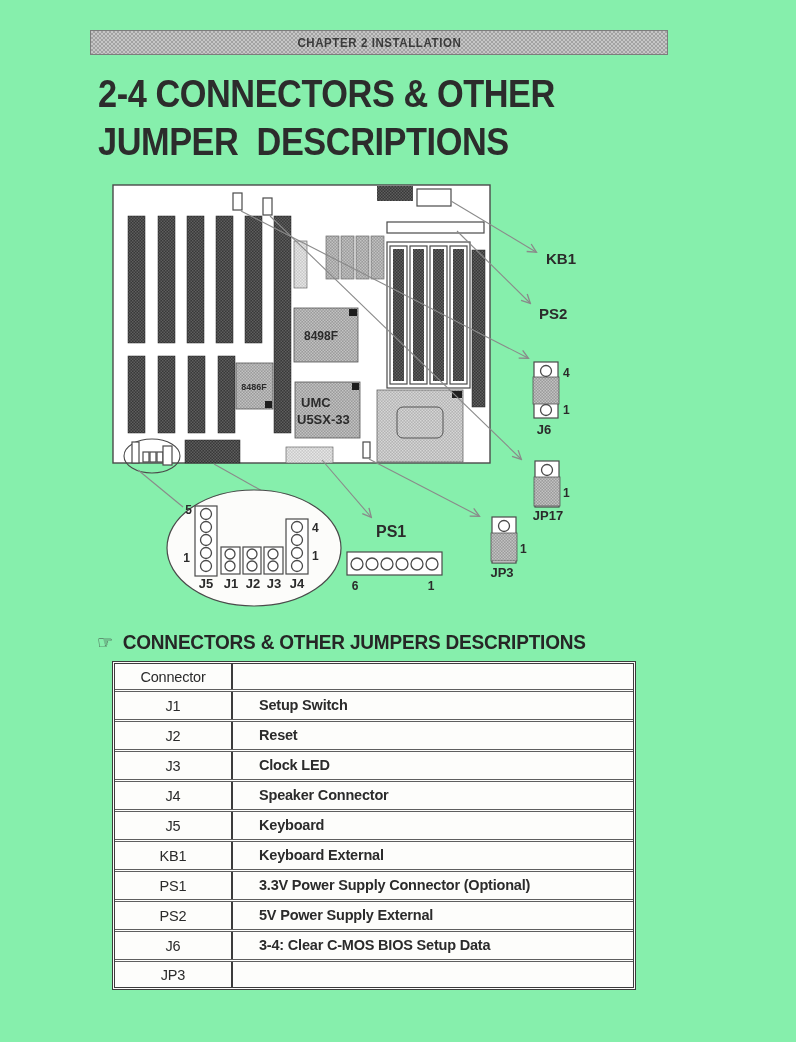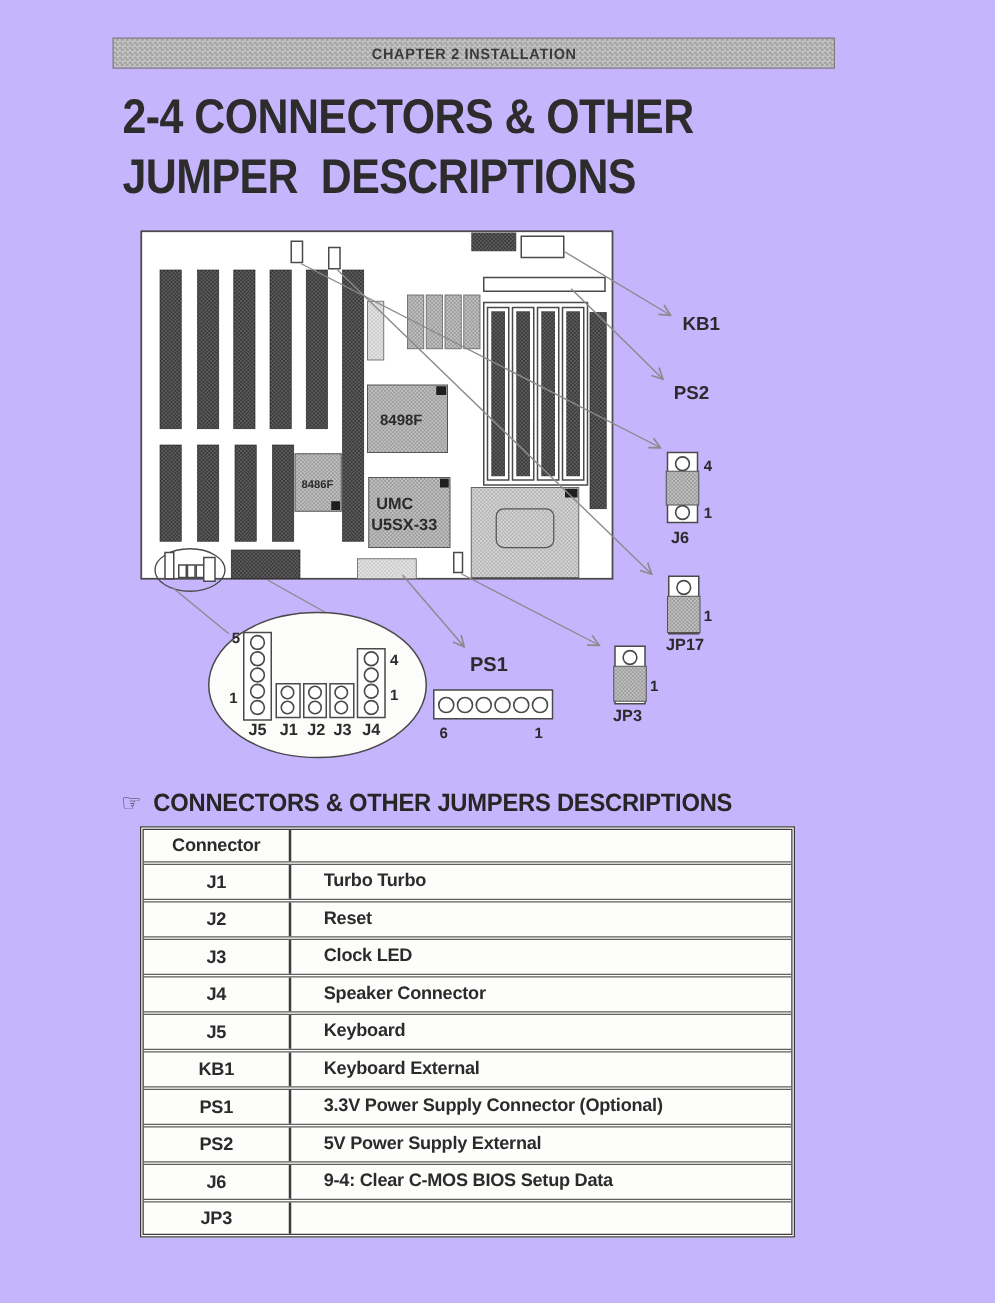--- a/index.html
+++ b/index.html
@@ -1,19 +1,19 @@
 <!DOCTYPE html>
 <html><head>
 <meta charset="utf-8">
 <style>
   html,body{margin:0;padding:0;}
   body{background:#e8e8e6;}
   .page{
     position:relative; width:796px; height:1042px; margin:0 auto;
-    background:#c4b5fd; overflow:hidden;
+    background:#86efac; overflow:hidden;
     font-family:"Liberation Sans", sans-serif; color:#2b2b2b;
   }
   
   .banner{
     position:absolute; left:90px; top:30px; width:578px; height:25px;
     background:#b5b5b5;
     background:repeating-conic-gradient(#a2a2a2 0% 25%, #c6c6c6 0% 50%) 0 0 / 4px 4px;
     border:1px solid #7d7d7d; box-sizing:border-box;
     display:flex; align-items:center; justify-content:center;
   }
@@ -47,21 +47,21 @@
   .conn-table{
     position:absolute; left:112px; top:661px; width:524px; box-sizing:border-box;
     border:3px double #3c3c3c; background:#fdfdfb;
   }
   .t-row{display:flex; align-items:stretch;}
   .t-row + .t-row{border-top:3px double #5f5f5f;}
   .cell-conn{
     width:118px; min-height:25px; box-sizing:border-box;
     border-right:2px solid #3c3c3c;
     display:flex; align-items:center; justify-content:center;
-    font-size:14.5px; font-weight:bold; letter-spacing:-.2px;
+    font-size:14.5px; font-weight:normal; letter-spacing:-.2px;
   }
   .cell-desc{
     flex:1; padding:1px 4px 1px 26px; box-sizing:border-box;
     display:flex; flex-direction:column; justify-content:center;
     font-size:14.5px; font-weight:bold; letter-spacing:-.2px; line-height:25px;
   }
 </style>
 </head>
 <body>
 
@@ -271,21 +271,21 @@
     <span class="txt">CONNECTORS &amp; OTHER JUMPERS DESCRIPTIONS</span>
   </div>
 
   <div class="conn-table" id="connTable">
     <div class="t-row t-head">
       <div class="cell-conn" style="justify-content:center;">Connector</div>
     </div>
   <div class="t-row">
         <div class="cell-conn">J1</div>
         <div class="cell-desc">
-          <div>Turbo Turbo</div>
+          <div>Setup Switch</div>
         </div>
       </div>
       <div class="t-row">
         <div class="cell-conn">J2</div>
         <div class="cell-desc">
           <div>Reset</div>
         </div>
       </div>
       <div class="t-row">
         <div class="cell-conn">J3</div>
@@ -319,21 +319,21 @@
       </div>
       <div class="t-row">
         <div class="cell-conn">PS2</div>
         <div class="cell-desc">
           <div>5V Power Supply External</div>
         </div>
       </div>
       <div class="t-row">
         <div class="cell-conn">J6</div>
         <div class="cell-desc">
-          <div>9-4: Clear C-MOS BIOS Setup Data</div>
+          <div>3-4: Clear C-MOS BIOS Setup Data</div>
         </div>
       </div>
       <div class="t-row">
         <div class="cell-conn">JP3</div>
       </div>
     </div>
 
 </div>
 
 </body></html>

